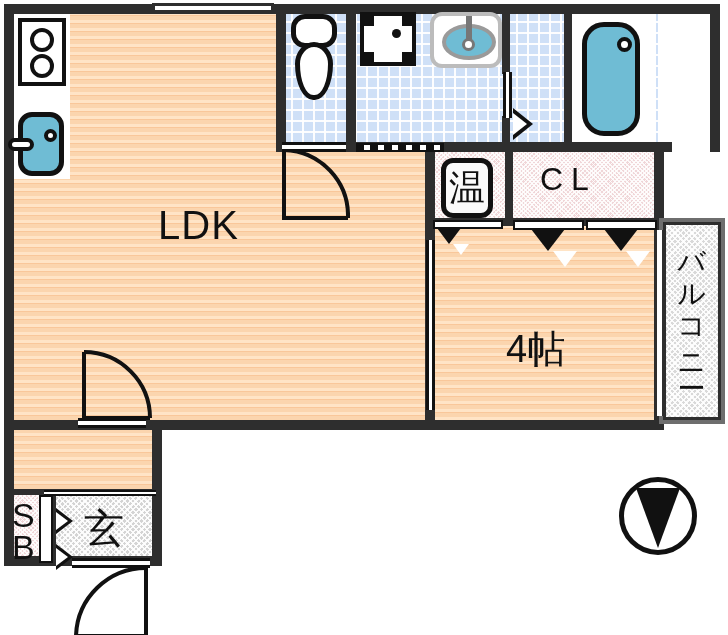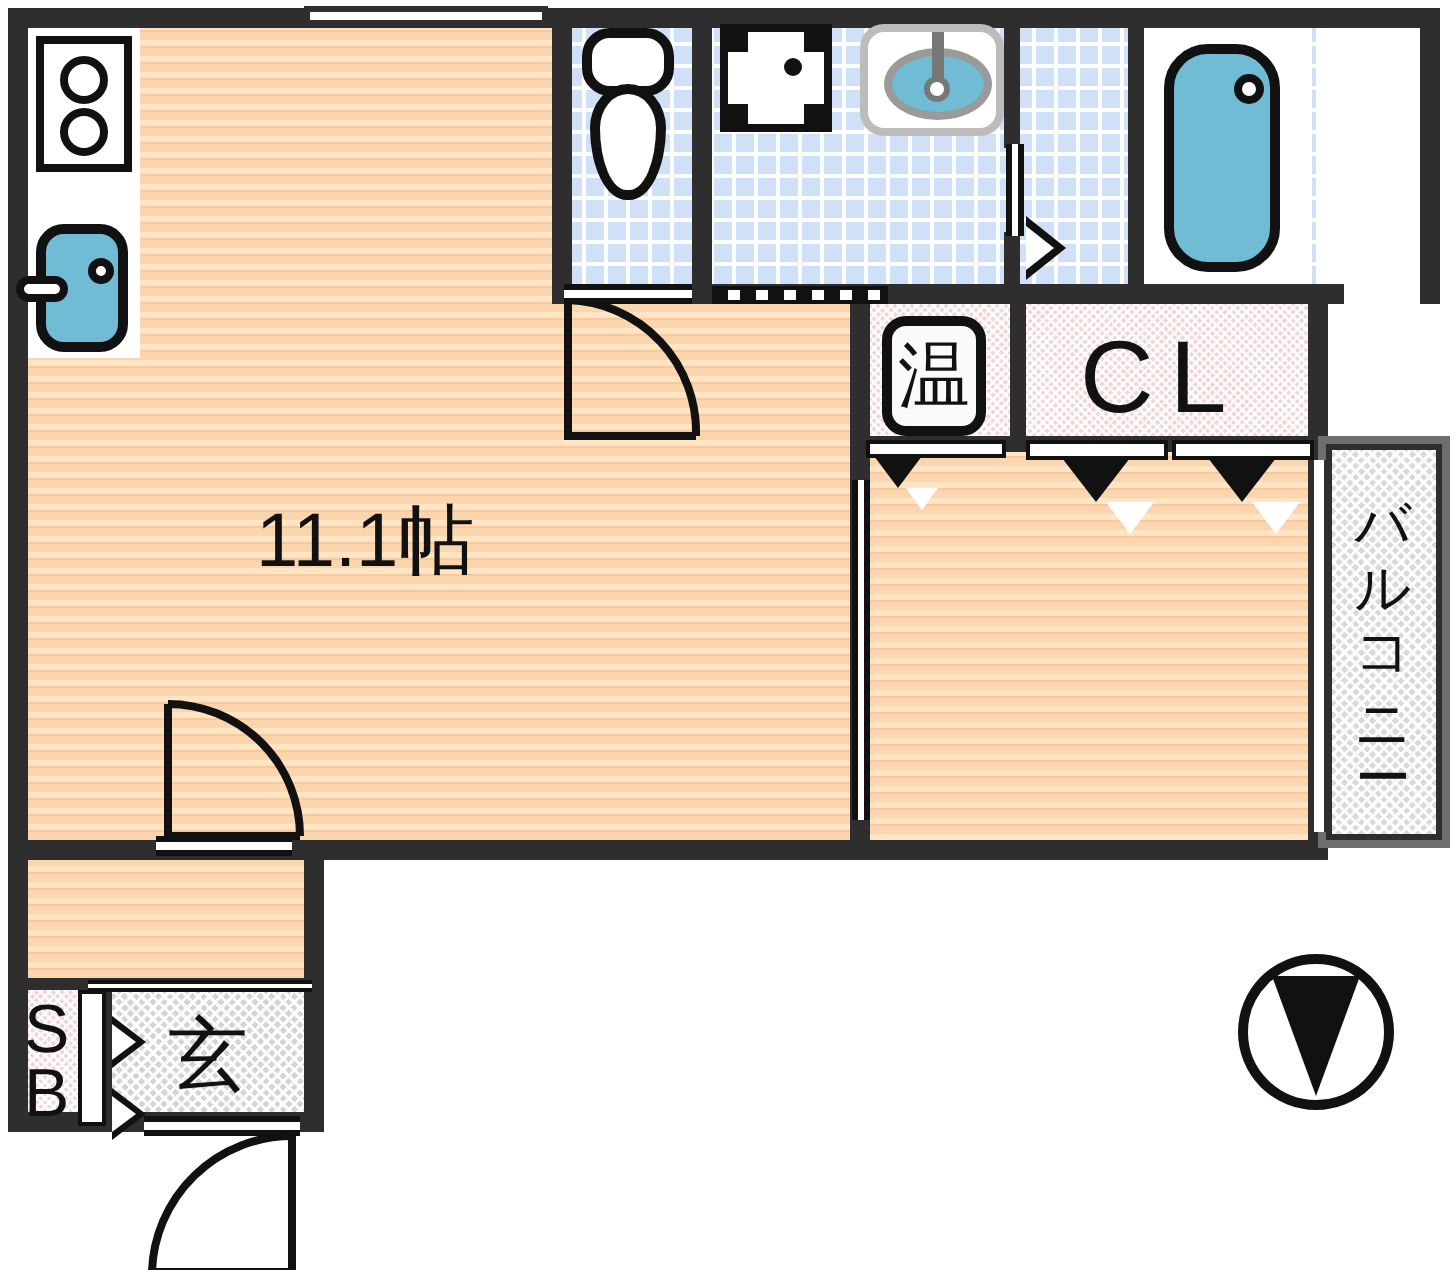--- a/index.html
+++ b/index.html
@@ -61,21 +61,21 @@
 
   
   .lbl {
     color: #111111;
     white-space: nowrap;
     font-family: "Liberation Sans", sans-serif;
     line-height: 1;
   }
   .lbl-room { font-size: 40px; letter-spacing: 1px; }
   .lbl-area { font-size: 38px; letter-spacing: 0px; }
-  .lbl-cl   { font-size: 51px; letter-spacing: 8px; }
+  .lbl-cl   { font-size: 32px; letter-spacing: 8px; }
   .lbl-sb   { font-size: 34px; }
   .lbl-gen  { font-size: 40px; }
   .lbl-onsen{ font-size: 36px; }
   .lbl-balc {
     font-size: 28px;
     writing-mode: vertical-rl;
     letter-spacing: 4px;
     line-height: 1;
   }
   .tub {
@@ -430,22 +430,23 @@
   <div class="abs" style="left:56px; top:544px;">
     <div class="door-tri-r" style="left:0; top:0; border-top-width:13px; border-bottom-width:13px; border-left-width:17px;">
       <div class="door-tri-r-inner" style="left:-17px; top:-9px; border-top-width:9px; border-bottom-width:9px; border-left-width:12px;"></div>
     </div>
   </div>
 
   <div class="abs" style="left:39px; top:495px; width:14px; height:68px; background:#ffffff; border:2px solid #111; box-sizing:border-box;"></div>
 
   <div class="abs" style="left:44px; top:490px; width:112px; height:6px; background:#ffffff; border-top:2px solid #111; border-bottom:2px solid #111; box-sizing:border-box;"></div>
 
-  <div class="abs lbl lbl-area" style="left:128px; top:252px;">11.1帖</div>
-
+  <div class="abs lbl lbl-room" style="left:158px; top:205px;">LDK</div>
+
+  <div class="abs lbl lbl-area" style="left:506px; top:330px;">4帖</div>
 
   <div class="abs lbl lbl-cl" style="left:540px; top:163px;">CL</div>
 
   <div class="abs lbl lbl-balc" style="left:677px; top:230px;">バルコニー</div>
 
   <div class="abs lbl lbl-gen" style="left:84px; top:508px;">玄</div>
 
   <div class="abs lbl lbl-sb" style="left:12px; top:498px;">S</div>
   <div class="abs lbl lbl-sb" style="left:12px; top:530px;">B</div>
 

